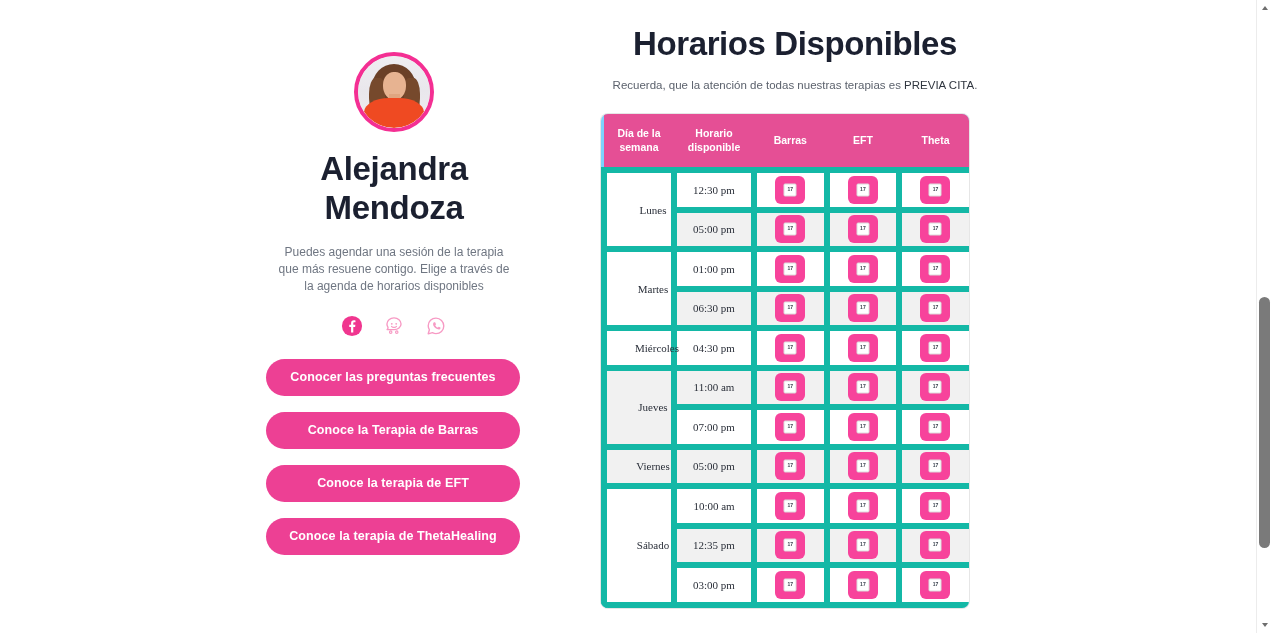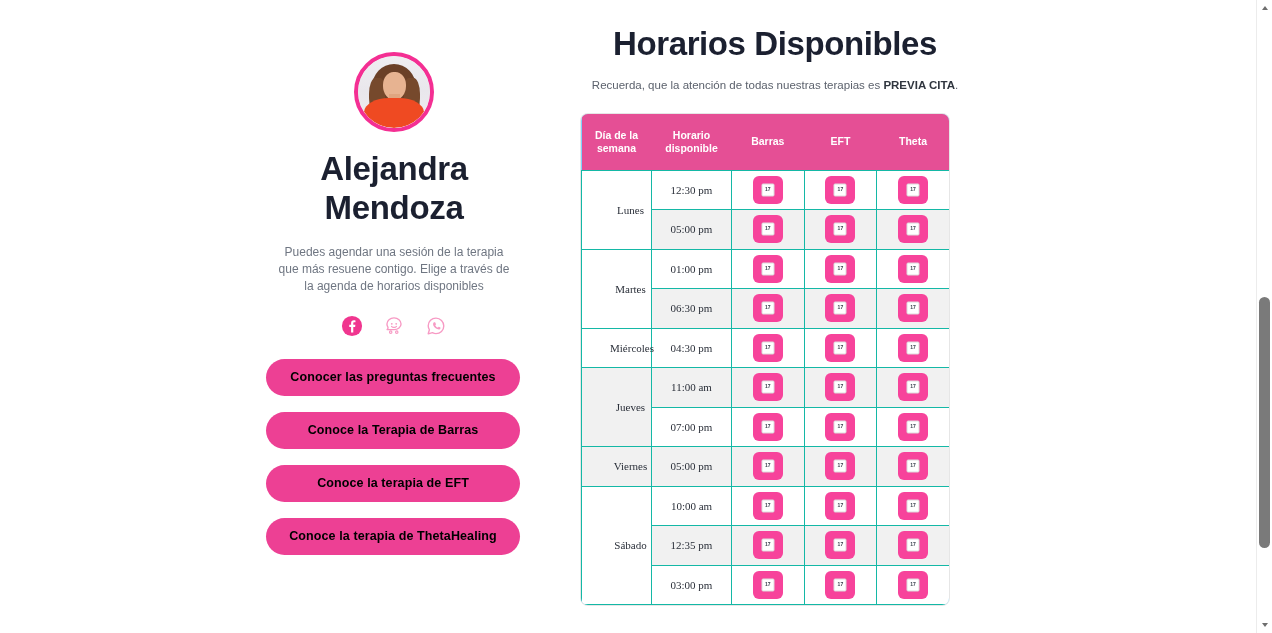--- a/index.html
+++ b/index.html
@@ -141,53 +141,53 @@
     gap: 16px;
   }
   .cta-btn {
     display: block;
     width: 254px;
     height: 37px;
     line-height: 37px;
     border: none;
     border-radius: 19px;
     background: #ed4094;
-    color: #000000;
+    color: #ffffff;
     font-size: 12.5px;
     font-weight: bold;
     font-family: "Liberation Sans", sans-serif;
     cursor: pointer;
     text-align: center;
     letter-spacing: 0.1px;
   }
 
   
   .schedule {
     position: absolute;
-    left: 560px;
+    left: 580px;
     top: 0;
     width: 430px;
   }
 
   .sched-title {
     margin-top: 25px;
     text-align: center;
     font-size: 33px;
     font-weight: bold;
     color: #1b2030;
     letter-spacing: -0.4px;
   }
 
   .sched-sub {
     margin-top: 16px;
     text-align: center;
     font-size: 11.5px;
     color: #5c626d;
   }
-  .sched-sub b { font-weight: bold; color: #30363f; }
+  .sched-sub b { font-weight: normal; color: #30363f; }
 
   .table-wrap {
     margin-top: 23px;
     width: 368px;
     margin-left: 21px;
     border-radius: 7px;
     overflow: hidden;
     box-shadow: 0 0 0 1px #e6e6e6;
     background: #7dd3fc;
   }
@@ -207,21 +207,21 @@
     vertical-align: middle;
     text-align: center;
     padding: 0 2px;
     line-height: 1.25;
   }
   th.col-day   { width: 70px; }
   th.col-time  { width: 80px; }
   th.col-th    { width: 72.6px; }
 
   table.sched td {
-    border: 1px solid #14b8a6;
+    border: 6px solid #14b8a6;
     text-align: center;
     vertical-align: middle;
     height: 39.5px;
     font-size: 10.5px;
     color: #2a2f39;
     background: #ffffff;
   }
   table.sched td.day-cell {
     font-family: "Liberation Serif", serif;
     font-size: 11px;

